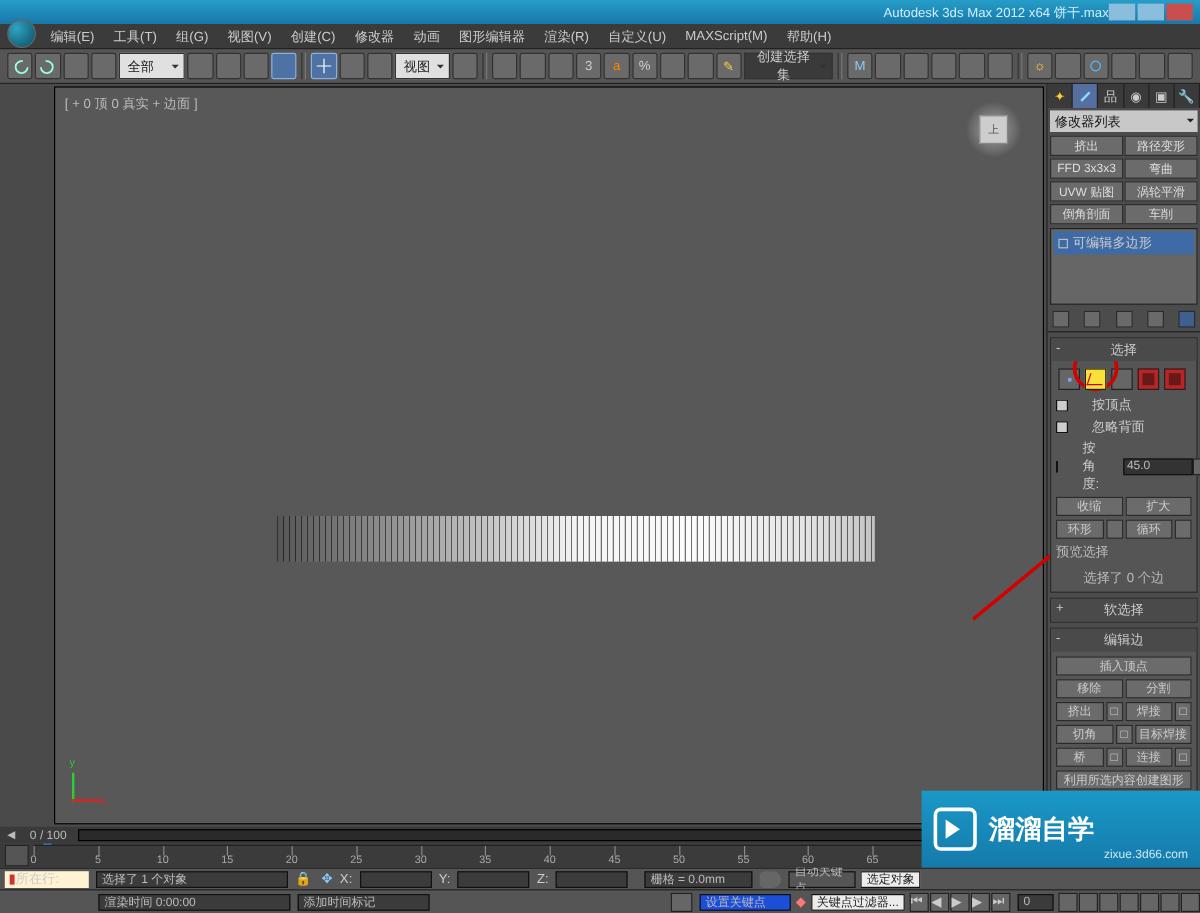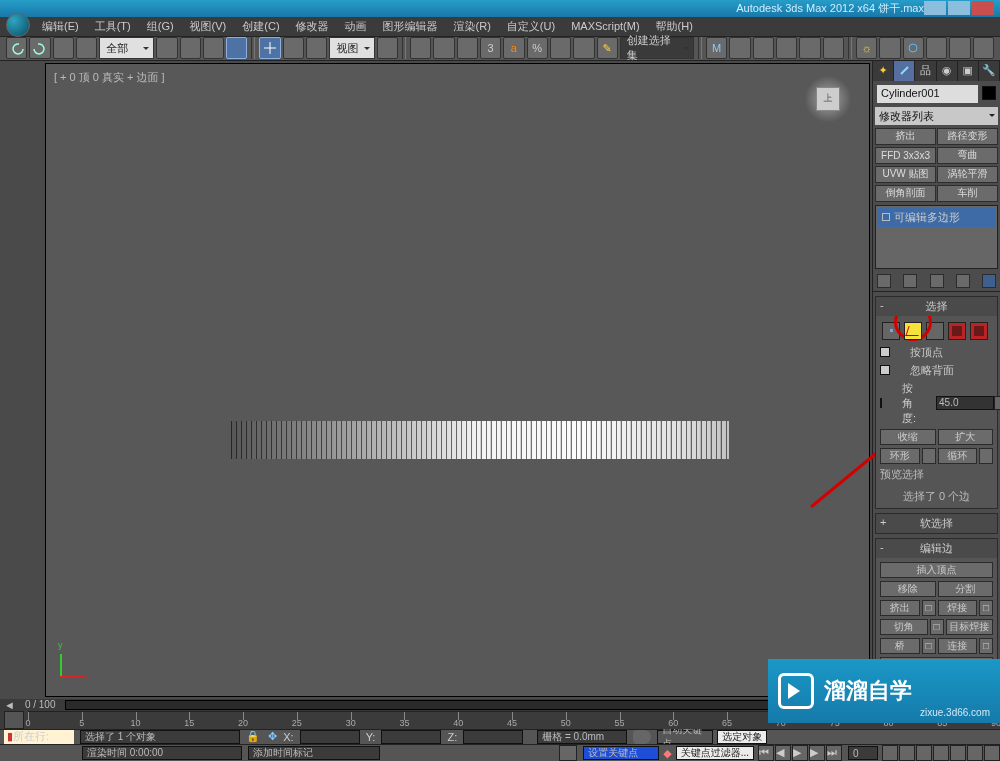--- a/index.html
+++ b/index.html
@@ -186,21 +186,21 @@
   <div class="tsep"></div>
   <div class="tbtn"></div>
   <div class="tbtn"></div>
   <div class="tbtn"></div>
   <div class="tbtn">3</div>
   <div class="tbtn" style="color:#f80;">a</div>
   <div class="tbtn">%</div>
   <div class="tbtn"></div>
   <div class="tbtn"></div>
   <div class="tbtn" style="color:#fc4;">✎</div>
-  <div class="tdrop" style="width:76px;background:#3a3a3a;color:#ccc;">创建选择集</div>
+  <div class="tdrop" style="width:76px;background:#3a3a3a;color:#ccc;text-align:center;">创建选择集</div>
   <div class="tsep"></div>
   <div class="tbtn" style="color:#8cf;">M</div>
   <div class="tbtn"></div>
   <div class="tbtn"></div>
   <div class="tbtn"></div>
   <div class="tbtn"></div>
   <div class="tbtn"></div>
   <div class="tsep"></div>
   <div class="tbtn" style="color:#fc4;">☼</div>
   <div class="tbtn"></div>
@@ -248,24 +248,20 @@
         </div>
       <div class="active">
           <svg width="11" height="11">
             <path d="M2 9 L9 2" stroke="#8df" stroke-width="2"></path>
           </svg>
         </div>
       <div>品</div>
       <div>◉</div>
       <div>▣</div>
       <div>🔧</div>
-    </div>
-    <div class="nameRow">
-      <div class="objname" style="flex:1">Cylinder001</div>
-      <div class="colorbox"></div>
     </div>
     <div class="modlist">修改器列表</div>
     <div class="btnrow">
         <div class="pbtn">挤出</div>
         <div class="pbtn">路径变形</div>
       </div>
     <div class="btnrow">
         <div class="pbtn">FFD 3x3x3</div>
         <div class="pbtn">弯曲</div>
       </div>
@@ -442,21 +438,21 @@
   <div class="sbox" style="width:90px;margin-left:14px;">栅格 = 0.0mm</div>
   <div class="key"></div>
   <div class="sbox" style="width:56px;background:#555;">自动关键点</div>
   <div class="whitebtn">选定对象</div>
   <div class="szone"></div>
 </div>
 
 <div class="statusB">
   <div class="sbox" style="width:70px;background:#555;border:none;"></div>
   <div class="sbox" style="width:160px;">渲染时间  0:00:00</div>
-  <div class="sbox" style="width:132px;">添加时间标记</div>
+  <div class="sbox" style="width:110px;">添加时间标记</div>
   <div class="szone"></div>
   <div class="sbtn"></div>
   <div class="sbox" style="width:76px;background:#1d4ed8;">设置关键点</div>
   <span style="margin-left:4px;color:#f77;">◆</span>
   <div class="whitebtn">关键点过滤器...</div>
   <div class="chevrons">
     <div>⏮</div>
     <div>◀</div>
     <div>▶</div>
     <div>▶</div>

